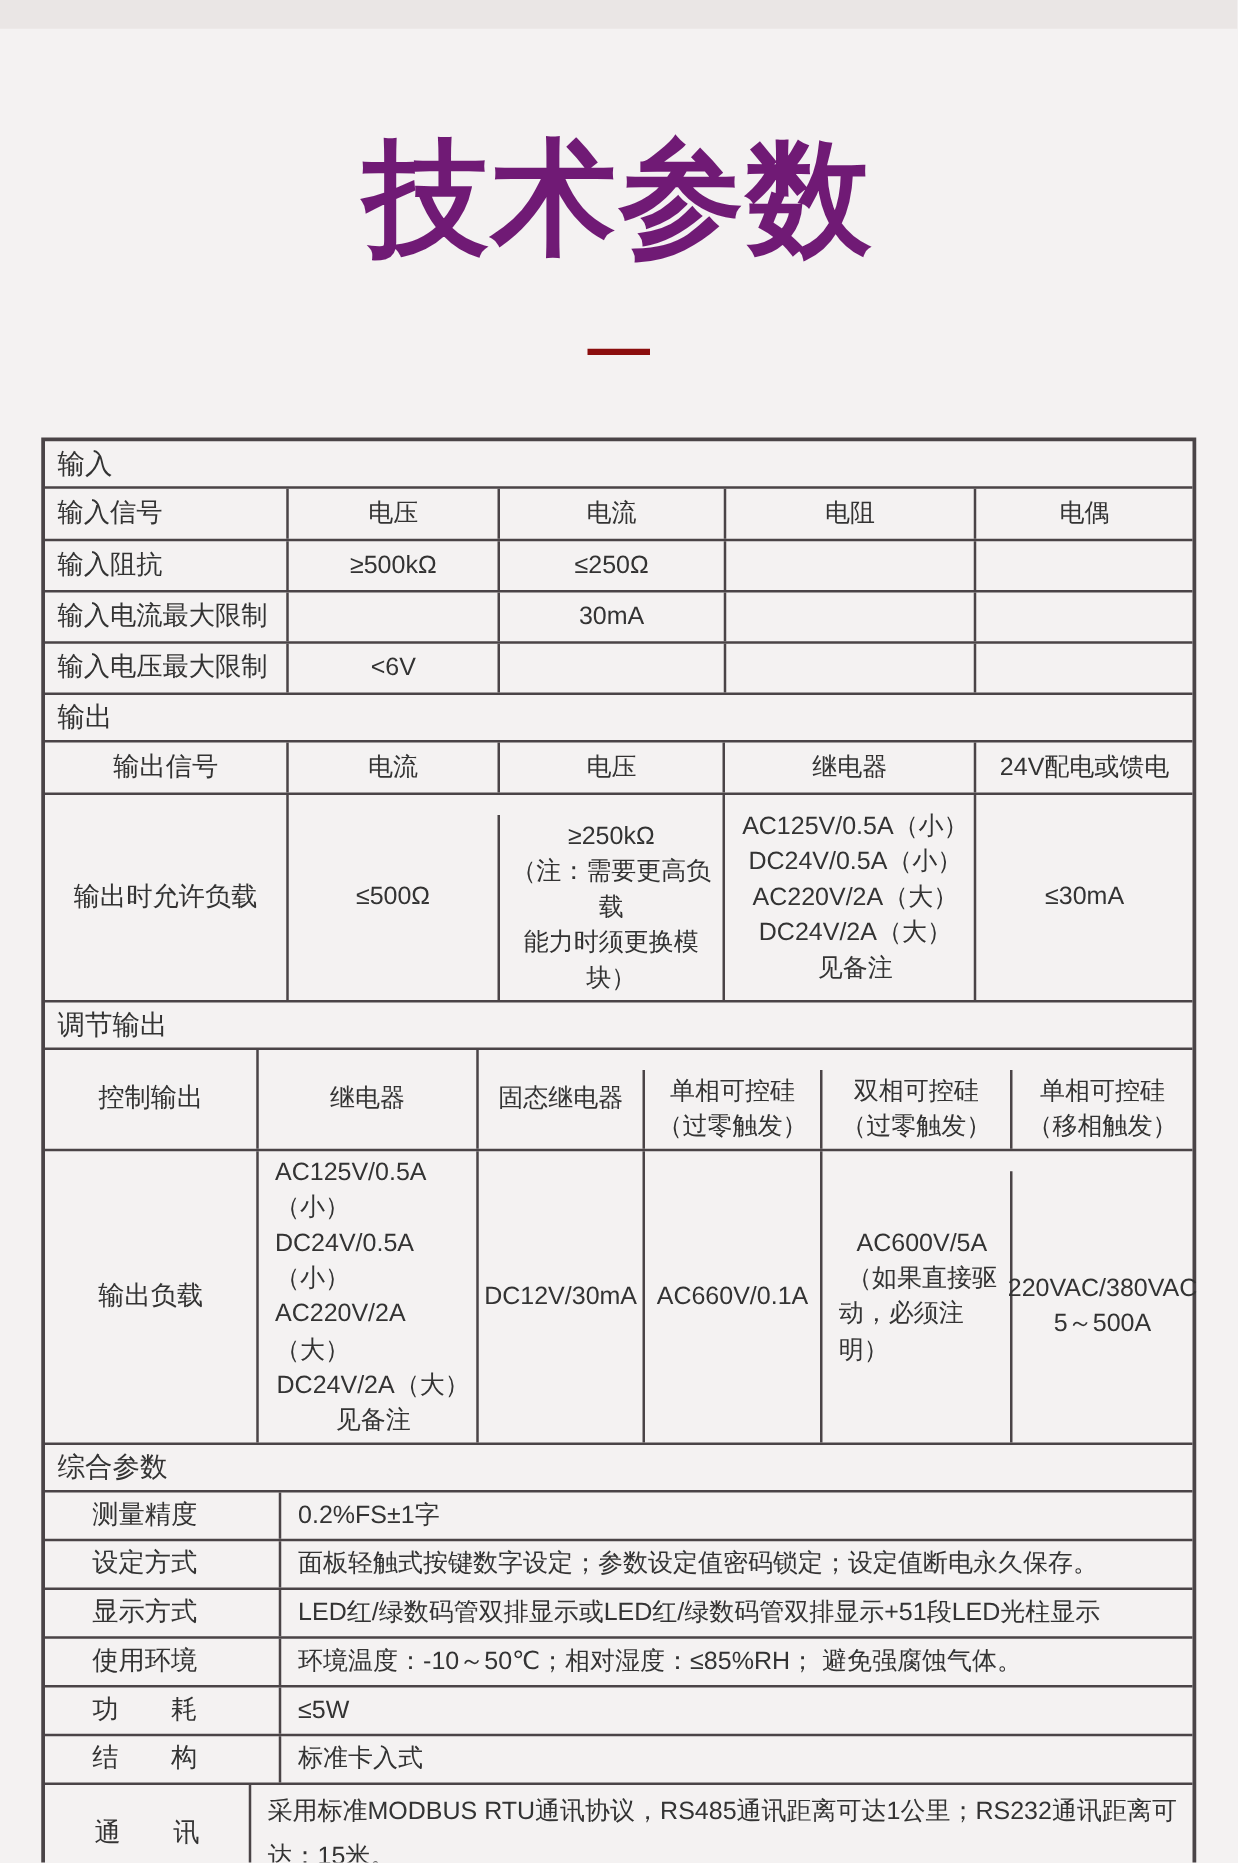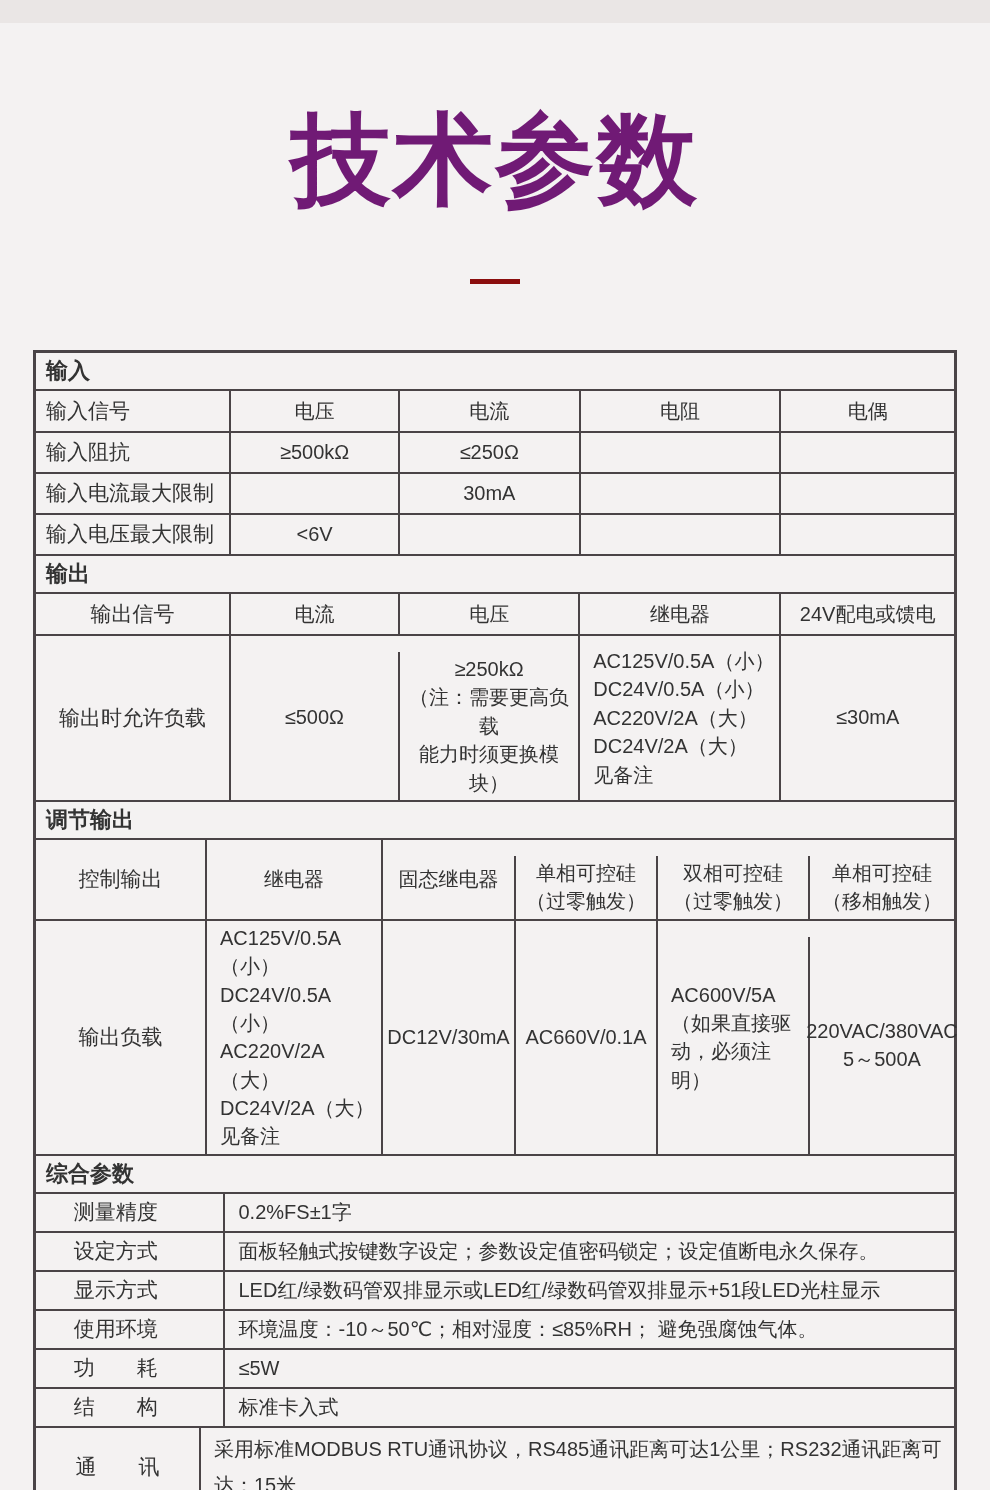--- a/index.html
+++ b/index.html
@@ -46,21 +46,21 @@
     line-height:1.35;
   }
   .c:first-child{border-left:none;}
   
   .sec{min-height:36px;}
   .sec-label{
     width:918px;
     justify-content:flex-start;
     text-align:left;
     padding-left:10px;
-    font-weight:700;
+    font-weight:400;
     font-size:22px;
   }
   
   .h39{min-height:39px;}
   .h40{min-height:40px;}
   .h60{min-height:60px;}
   .h74{min-height:74px;}
   .h130{min-height:130px;}
   .h144{min-height:144px;}
   .h37{min-height:37px;}
@@ -70,21 +70,21 @@
   
   .w-b1{width:169px;border-radius:10px;} .w-b2{width:176px;} .w-b3{width:133px;}
   .w-b4{width:142px;} .w-b5{width:152px;} .w-b6{width:146px;}
   
   .w-g1{width:163px;} .w-g2{width:747px;}
   .label-left{justify-content:flex-start;text-align:left;padding-left:10px;font-size:21px;}
   .label-center{font-size:21px;}
   .val-left{justify-content:flex-start;text-align:center;padding-left:13px;margin-left:28px;}
   .lines-left{
     flex-direction:column;
-    align-items:flex-start;
+    align-items:center;
     justify-content:center;
     text-align:left;
     padding-left:13px;
     line-height:1.42;
   }
   .lines-center{
     flex-direction:column;
     align-items:center;
     justify-content:center;
     line-height:1.42;

